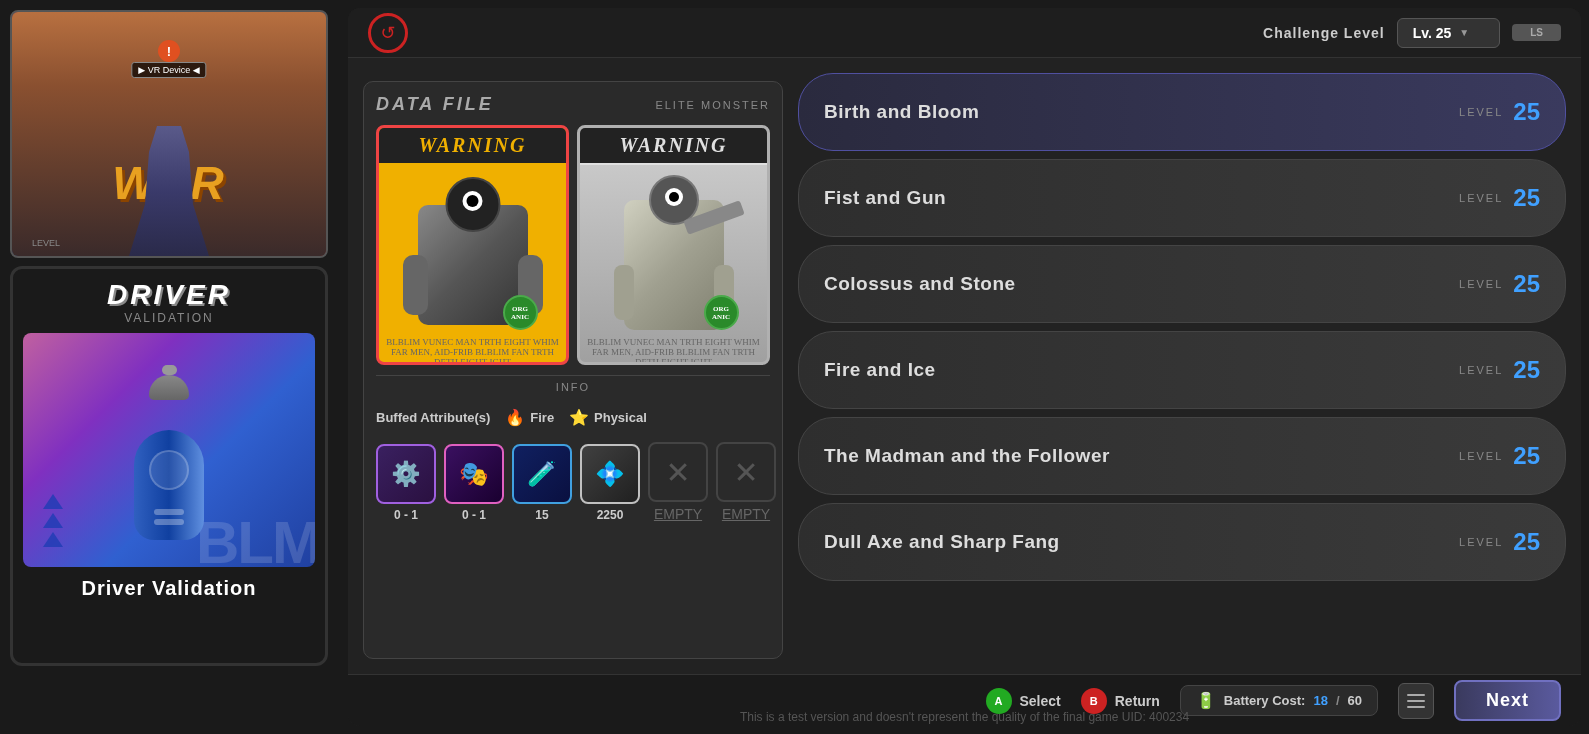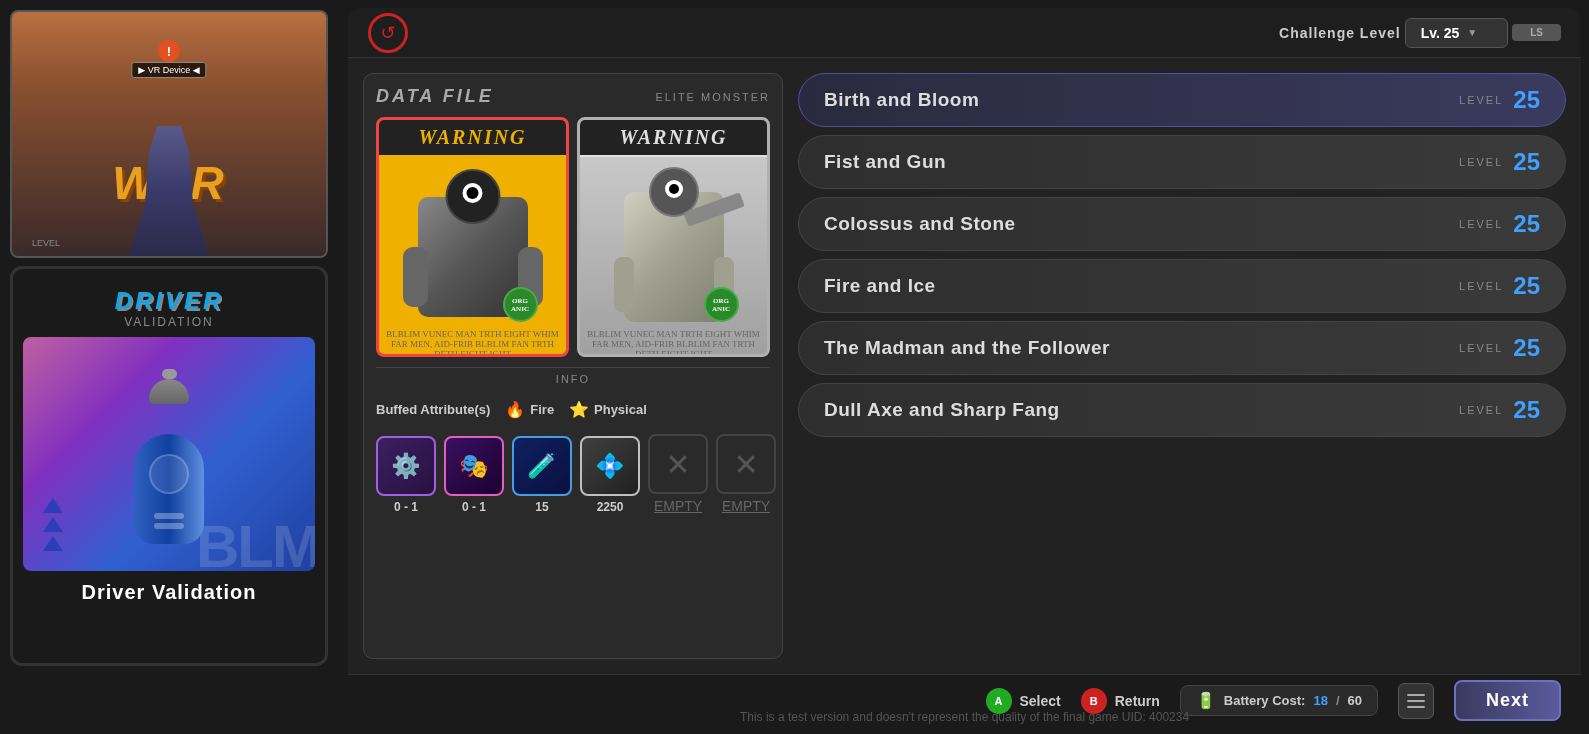--- a/index.html
+++ b/index.html
@@ -92,27 +92,26 @@
       position: relative;
       overflow: hidden;
     }
 
     .driver-card-header {
       text-align: center;
       margin-bottom: 8px;
     }
 
     .driver-title {
-      font-size: 24px;
+      font-size: 28px;
       font-weight: 900;
-      color: #0ea5e9;
+      color: #ffffff;
       letter-spacing: 3px;
       font-style: italic;
       text-shadow: 2px 2px 0 #888;
-      margin-top: 8px;
     }
 
     .validation-text {
       font-size: 12px;
       color: #888;
       letter-spacing: 2px;
     }
 
     .card-image-area {
       width: 100%;
@@ -229,21 +228,21 @@
       align-items: center;
       justify-content: center;
       cursor: pointer;
       color: #cc2222;
       font-size: 18px;
     }
 
     .challenge-area {
       display: flex;
       align-items: center;
-      gap: 4px;
+      gap: 12px;
       margin-left: 20px;
     }
 
     .challenge-label {
       color: #ccc;
       font-size: 14px;
       font-weight: bold;
       letter-spacing: 1px;
     }
 
@@ -289,20 +288,21 @@
     .data-file-panel {
       width: 420px;
       flex-shrink: 0;
       background: #2a2a2a;
       border-radius: 10px;
       border: 1px solid #444;
       padding: 12px;
       display: flex;
       flex-direction: column;
       gap: 10px;
+      margin-top: 8px;
     }
 
     .data-file-header {
       display: flex;
       justify-content: space-between;
       align-items: center;
     }
 
     .data-file-title {
       font-size: 18px;
@@ -476,21 +476,21 @@
     
     .mission-list {
       flex: 1;
       display: flex;
       flex-direction: column;
       gap: 8px;
       overflow-y: auto;
     }
 
     .mission-item {
-      height: 54px;
+      height: 78px;
       background: linear-gradient(to right, #2e2e2e, #3a3a3a);
       border-radius: 35px;
       border: 1px solid #444;
       display: flex;
       align-items: center;
       padding: 0 25px;
       cursor: pointer;
       position: relative;
       flex-shrink: 0;
     }

